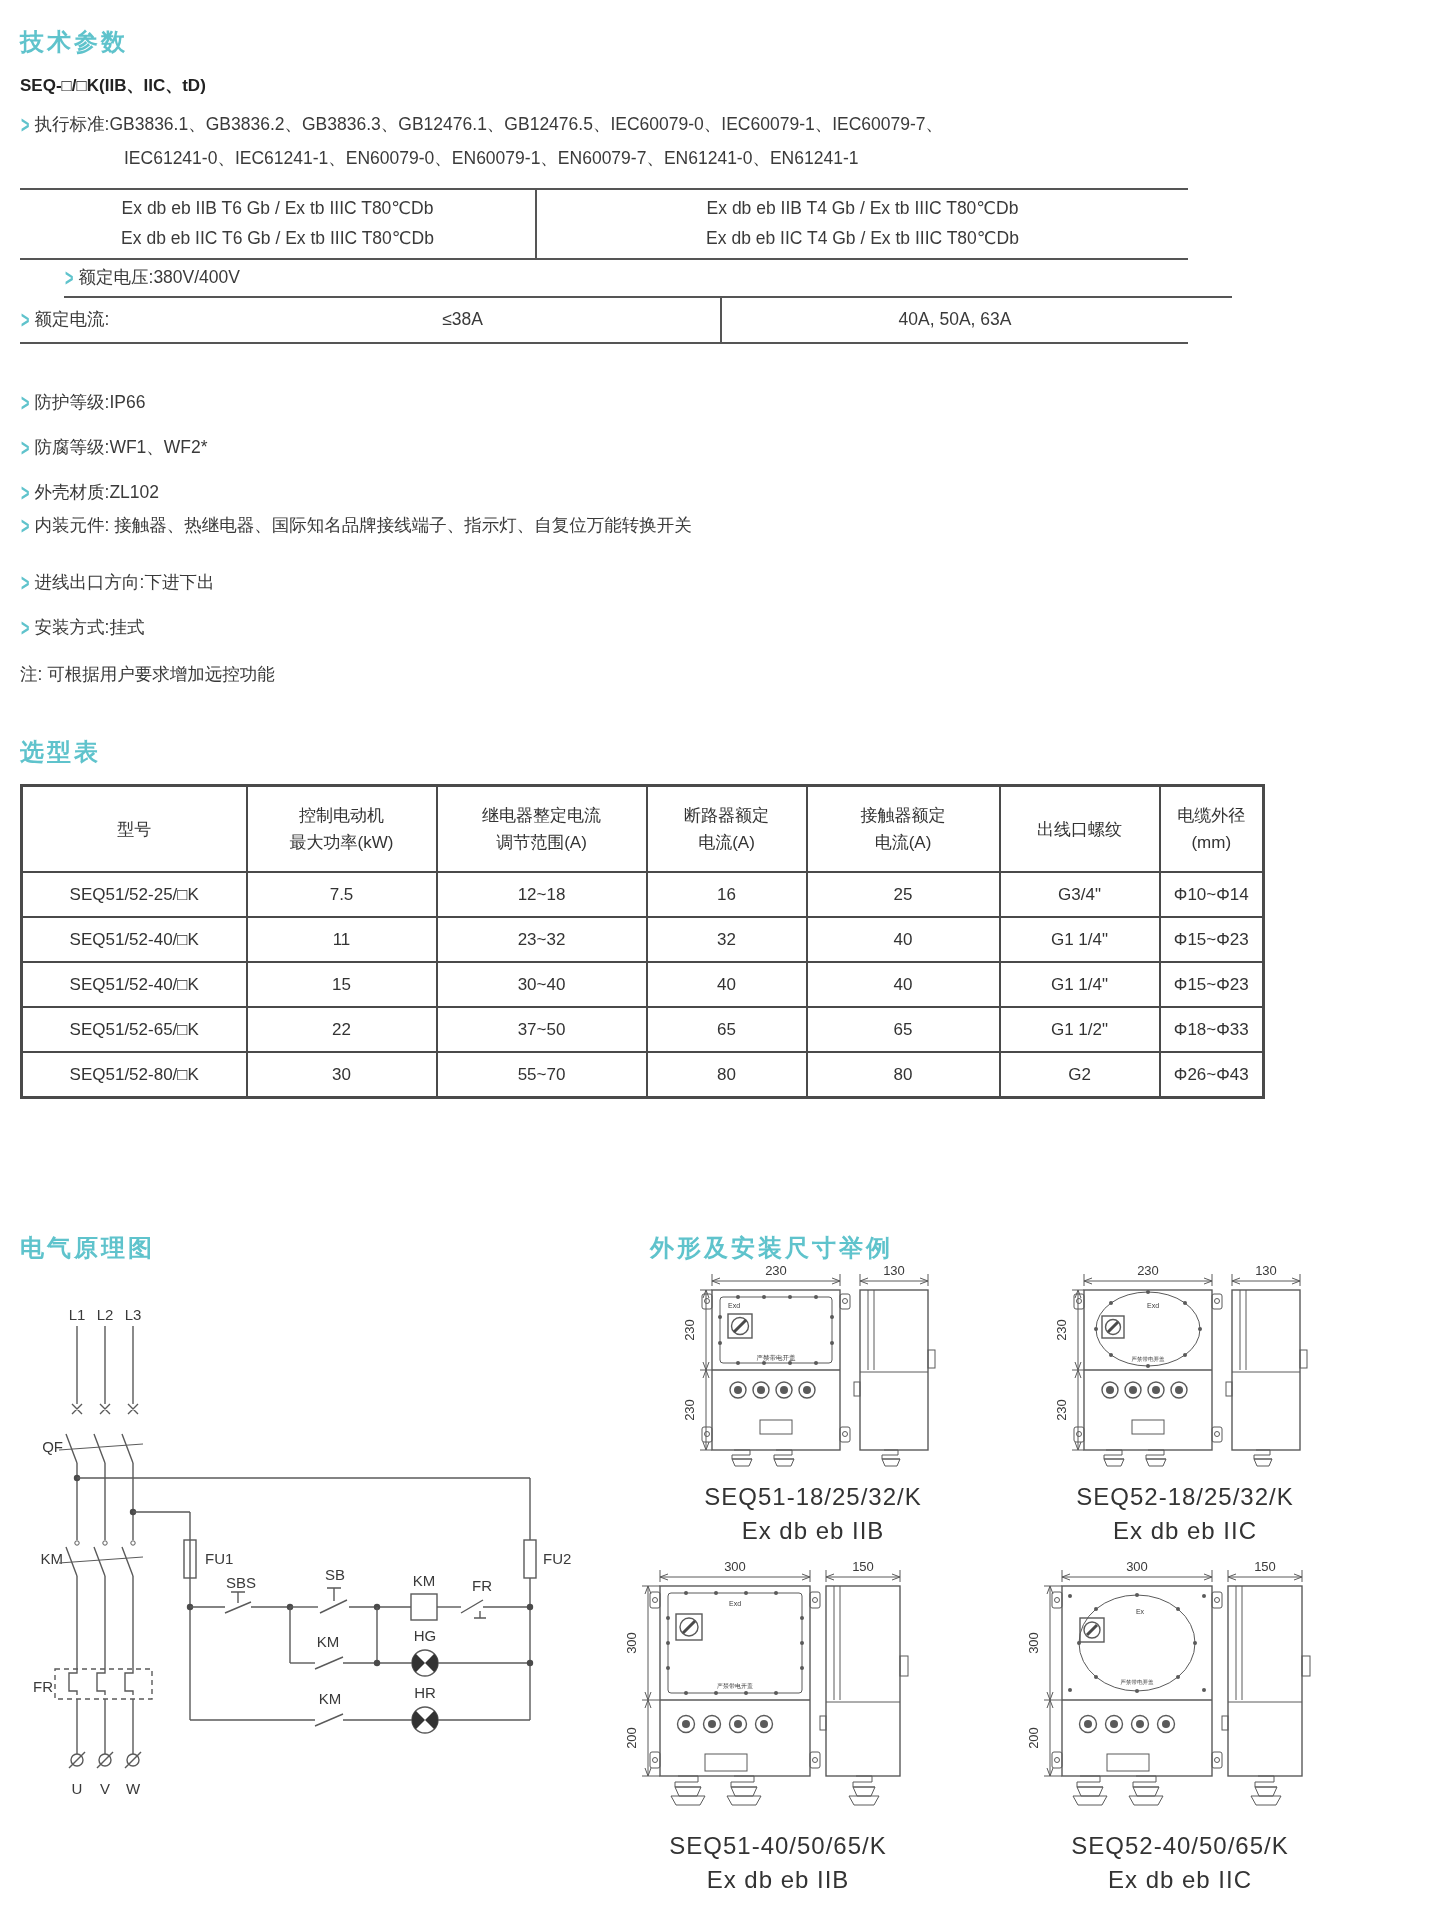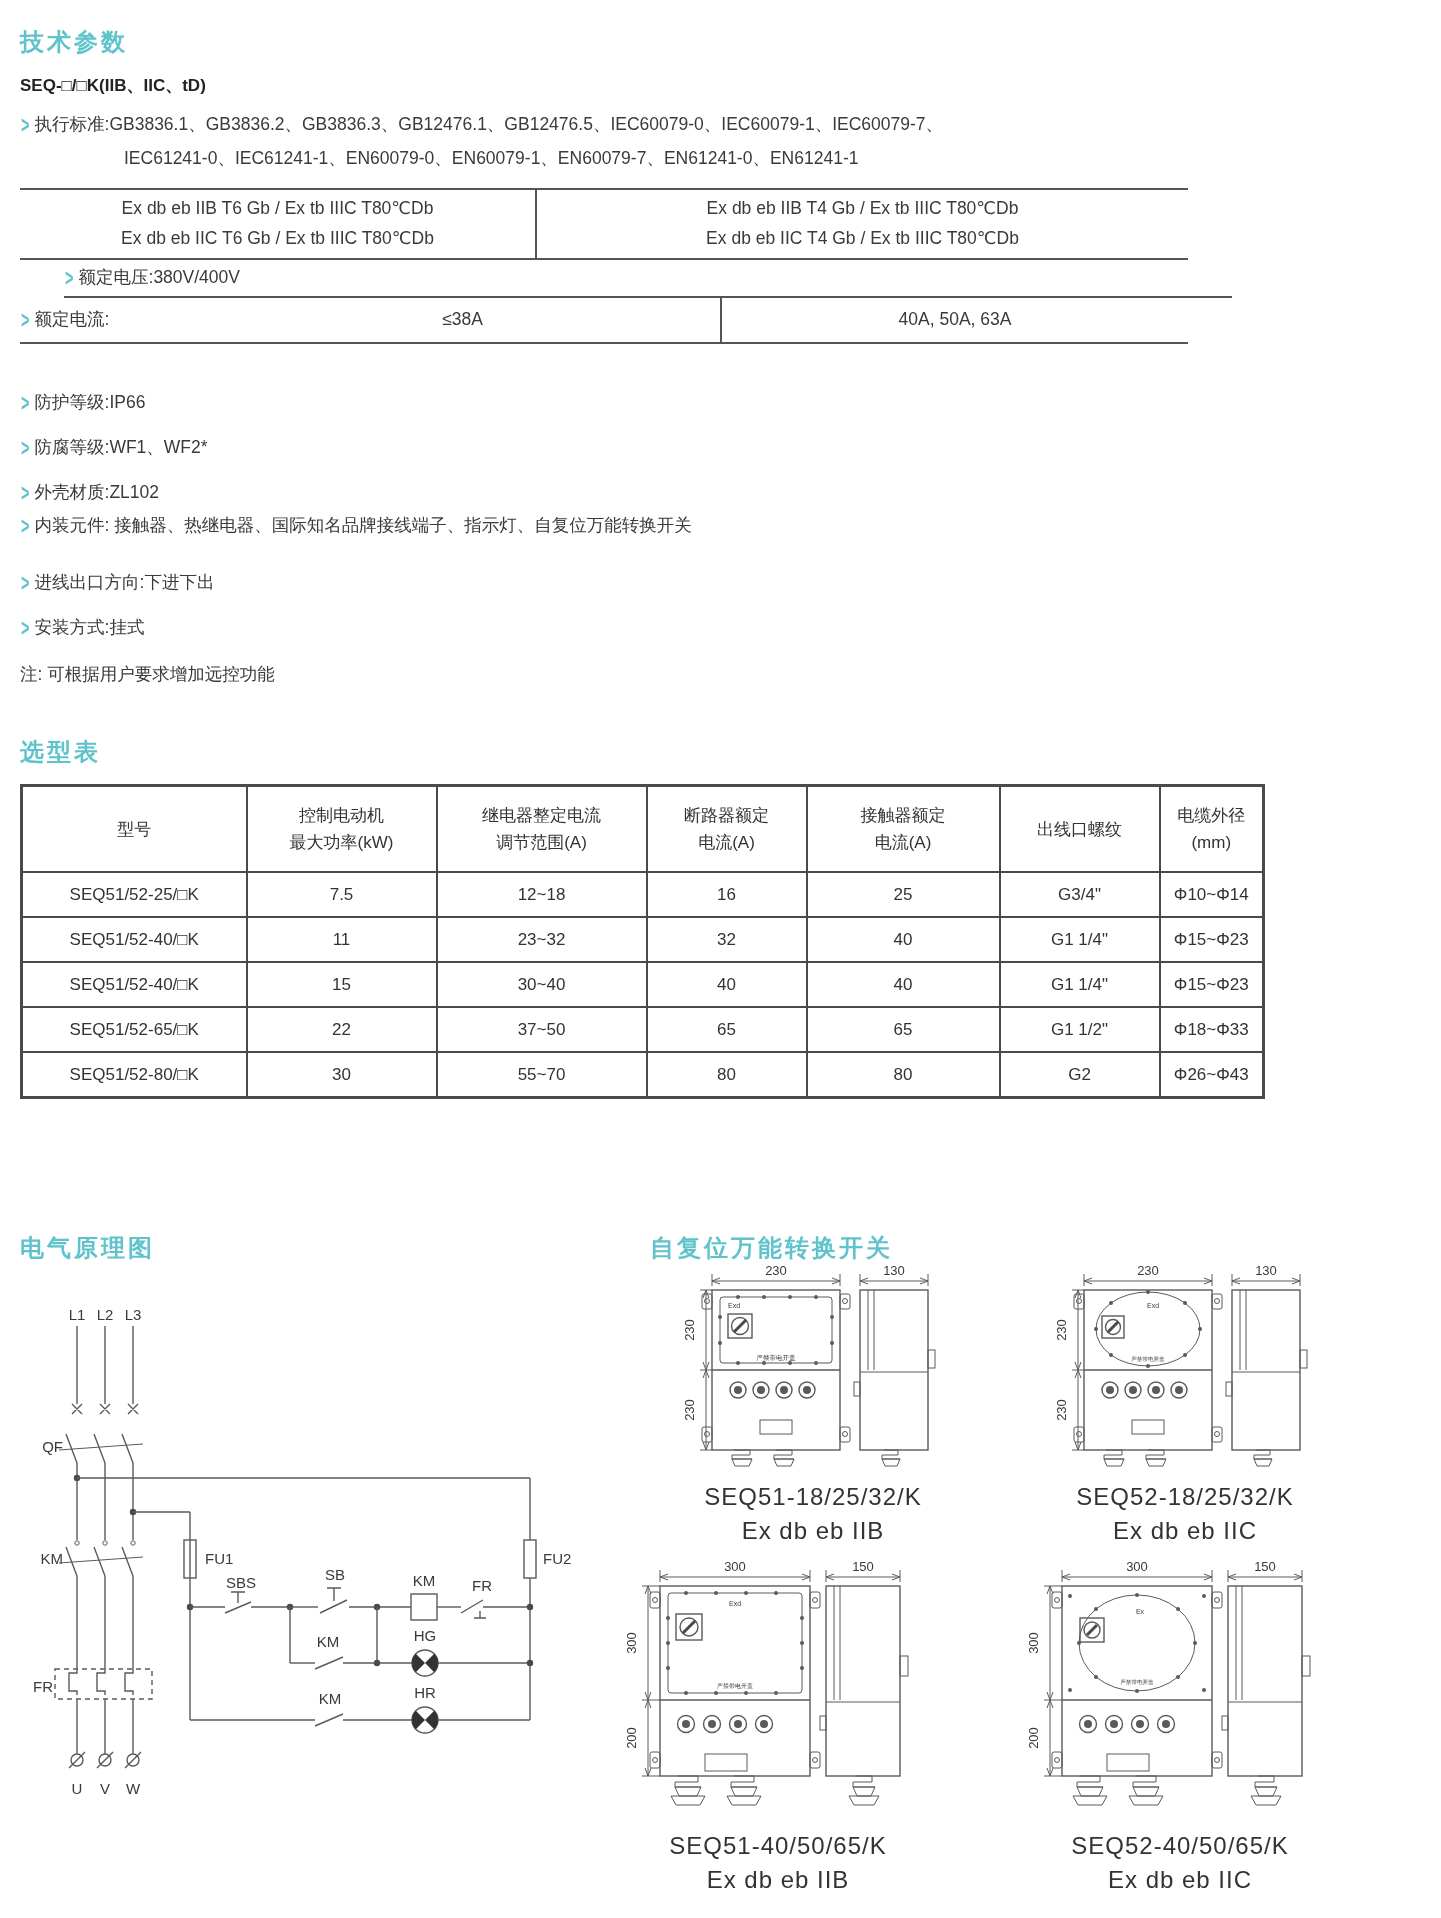--- a/index.html
+++ b/index.html
@@ -195,21 +195,21 @@
         <td>55~70</td>
         <td>80</td>
         <td>80</td>
         <td>G2</td>
         <td>Φ26~Φ43</td>
       </tr>
     </tbody>
 </table>
 
 <div class="teal-heading" style="left:20px;top:1232px">电气原理图</div>
-<div class="teal-heading" style="left:650px;top:1232px">自复位万能转换开关</div>
+<div class="teal-heading" style="left:650px;top:1232px">外形及安装尺寸举例</div>
 
 <svg class="abs ckt" style="left:25px;top:1300px" width="580" height="500" viewBox="0 0 580 500">
 
   <text x="52" y="20" text-anchor="middle">L1</text>
   <text x="80" y="20" text-anchor="middle">L2</text>
   <text x="108" y="20" text-anchor="middle">L3</text>
 
   <path class="ln" d="M52,26 V104 M80,26 V104 M108,26 V104"></path>
   <path class="ln" d="M47,104 L57,114 M57,104 L47,114 M75,104 L85,114 M85,104 L75,114 M103,104 L113,114 M113,104 L103,114"></path>
 

